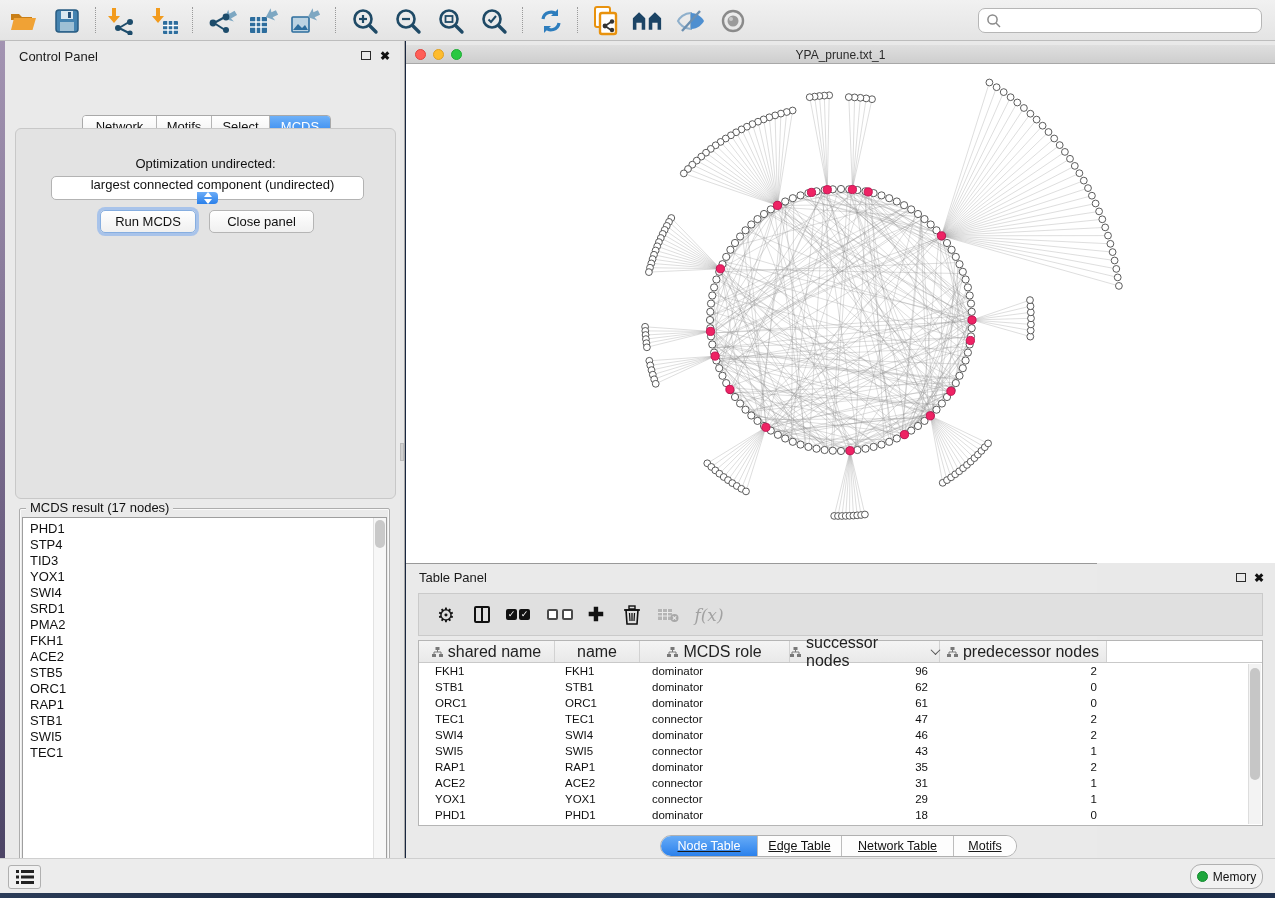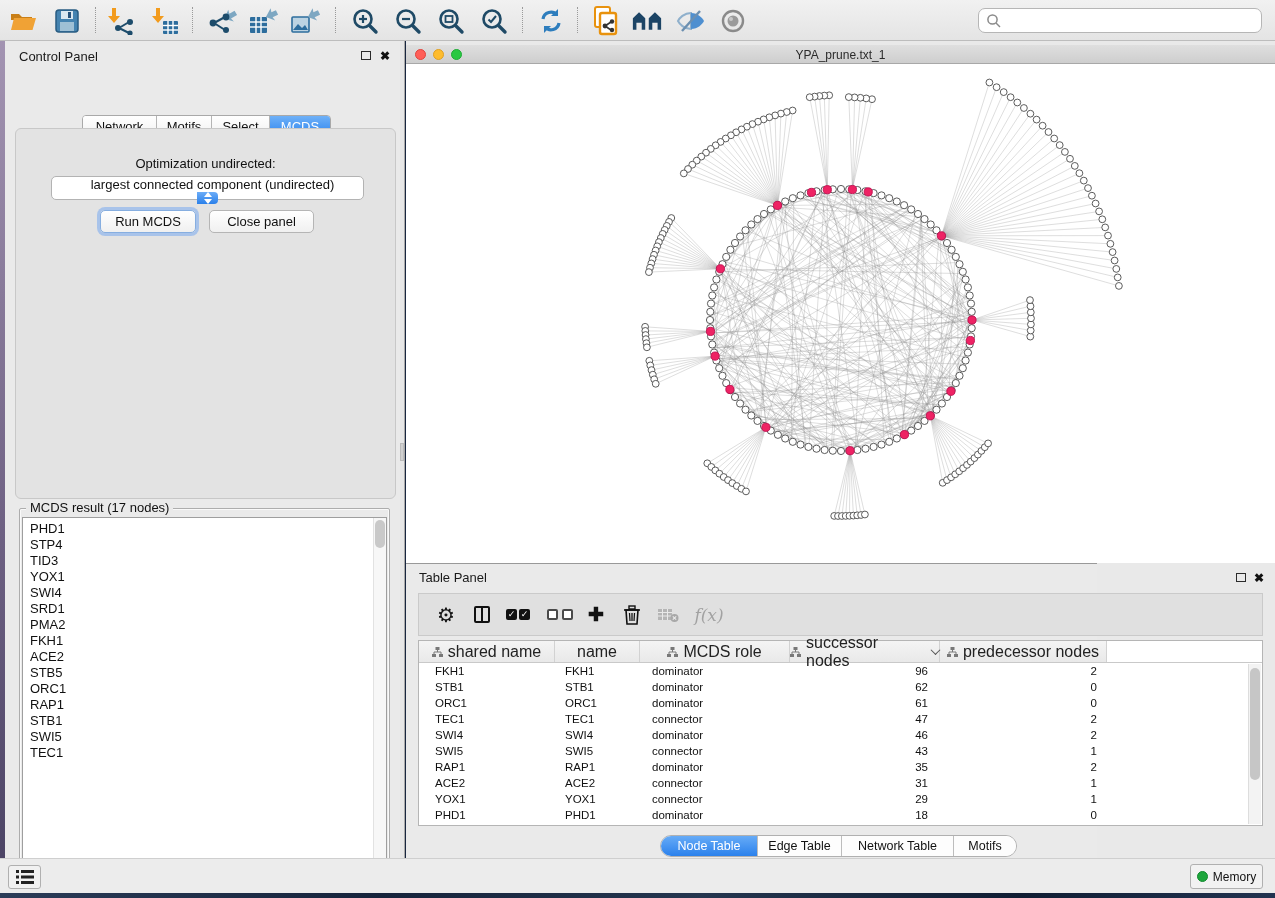--- a/index.html
+++ b/index.html
@@ -98,30 +98,30 @@
   .tcell { height:16px; font-size:11.5px; line-height:16px; color:#111; white-space:nowrap; overflow:hidden; }
   .c0 { width:136px; padding-left:16px; }
   .c1 { width:85px;  padding-left:10px; }
   .c2 { width:150px; padding-left:12px; }
   .c3 { width:150px; text-align:right; padding-right:12px; }
   .c4 { width:167px; text-align:right; padding-right:10px; }
   #tbl-scroll { position:absolute; right:1px; top:23px; bottom:1px; width:13px; background:#f3f3f3; border-left:1px solid #ddd; }
   #tbl-thumb { position:absolute; left:1px; top:4px; width:10px; height:112px; background:#c6c6c6; border-radius:5px; }
 
   #tp-tabs { position:absolute; left:254px; top:271px; height:22px; display:flex;
-    border:1px solid #b0b0b0; border-radius:11px; background:#fff; overflow:hidden; }
+    border:1px solid #b0b0b0; border-radius:11px; background:#fff; overflow:hidden;text-decoration:underline; }
   .btab { height:100%; display:flex; align-items:center; justify-content:center; font-size:12.5px;
     border-right:1px solid #bdbdbd; background:#fdfdfd; color:#111; }
   .btab:last-child { border-right:none; }
   .btab.active { background:linear-gradient(#66abf7,#2b81ec); color:#fff; }
 
   
   #status-bar { position:absolute; left:0; top:858px; width:1275px; height:35px; background:#ececec; border-top:1px solid #cfcfcf; }
   #list-btn { position:absolute; left:8px; top:6px; width:33px; height:24px; background:#f1f1f1; border:1px solid #b0b0b0; border-radius:3px; display:flex; align-items:center; justify-content:center; }
-  #memory-btn { position:absolute; left:1190px; top:5px; width:73px; height:25px; background:#f2f2f2; border:1px solid #b0b0b0; border-radius:3px;
+  #memory-btn { position:absolute; left:1190px; top:5px; width:73px; height:25px; background:#f2f2f2; border:1px solid #b0b0b0; border-radius:11px;
     display:flex; align-items:center; justify-content:center; gap:5px; font-size:12px; color:#111; }
   #memory-dot { width:11px; height:11px; border-radius:50%; background:#1da63c; border:1px solid #128a2e; }
 </style>
 </head>
 <body>
 
 <div id="toolbar">
   <div class="tbtn" style="left:8px">
     <svg width="28" height="24" viewBox="0 0 28 24">
         <path d="M2 5h8l3 3h10v3H2z" fill="#c97f17"></path>

